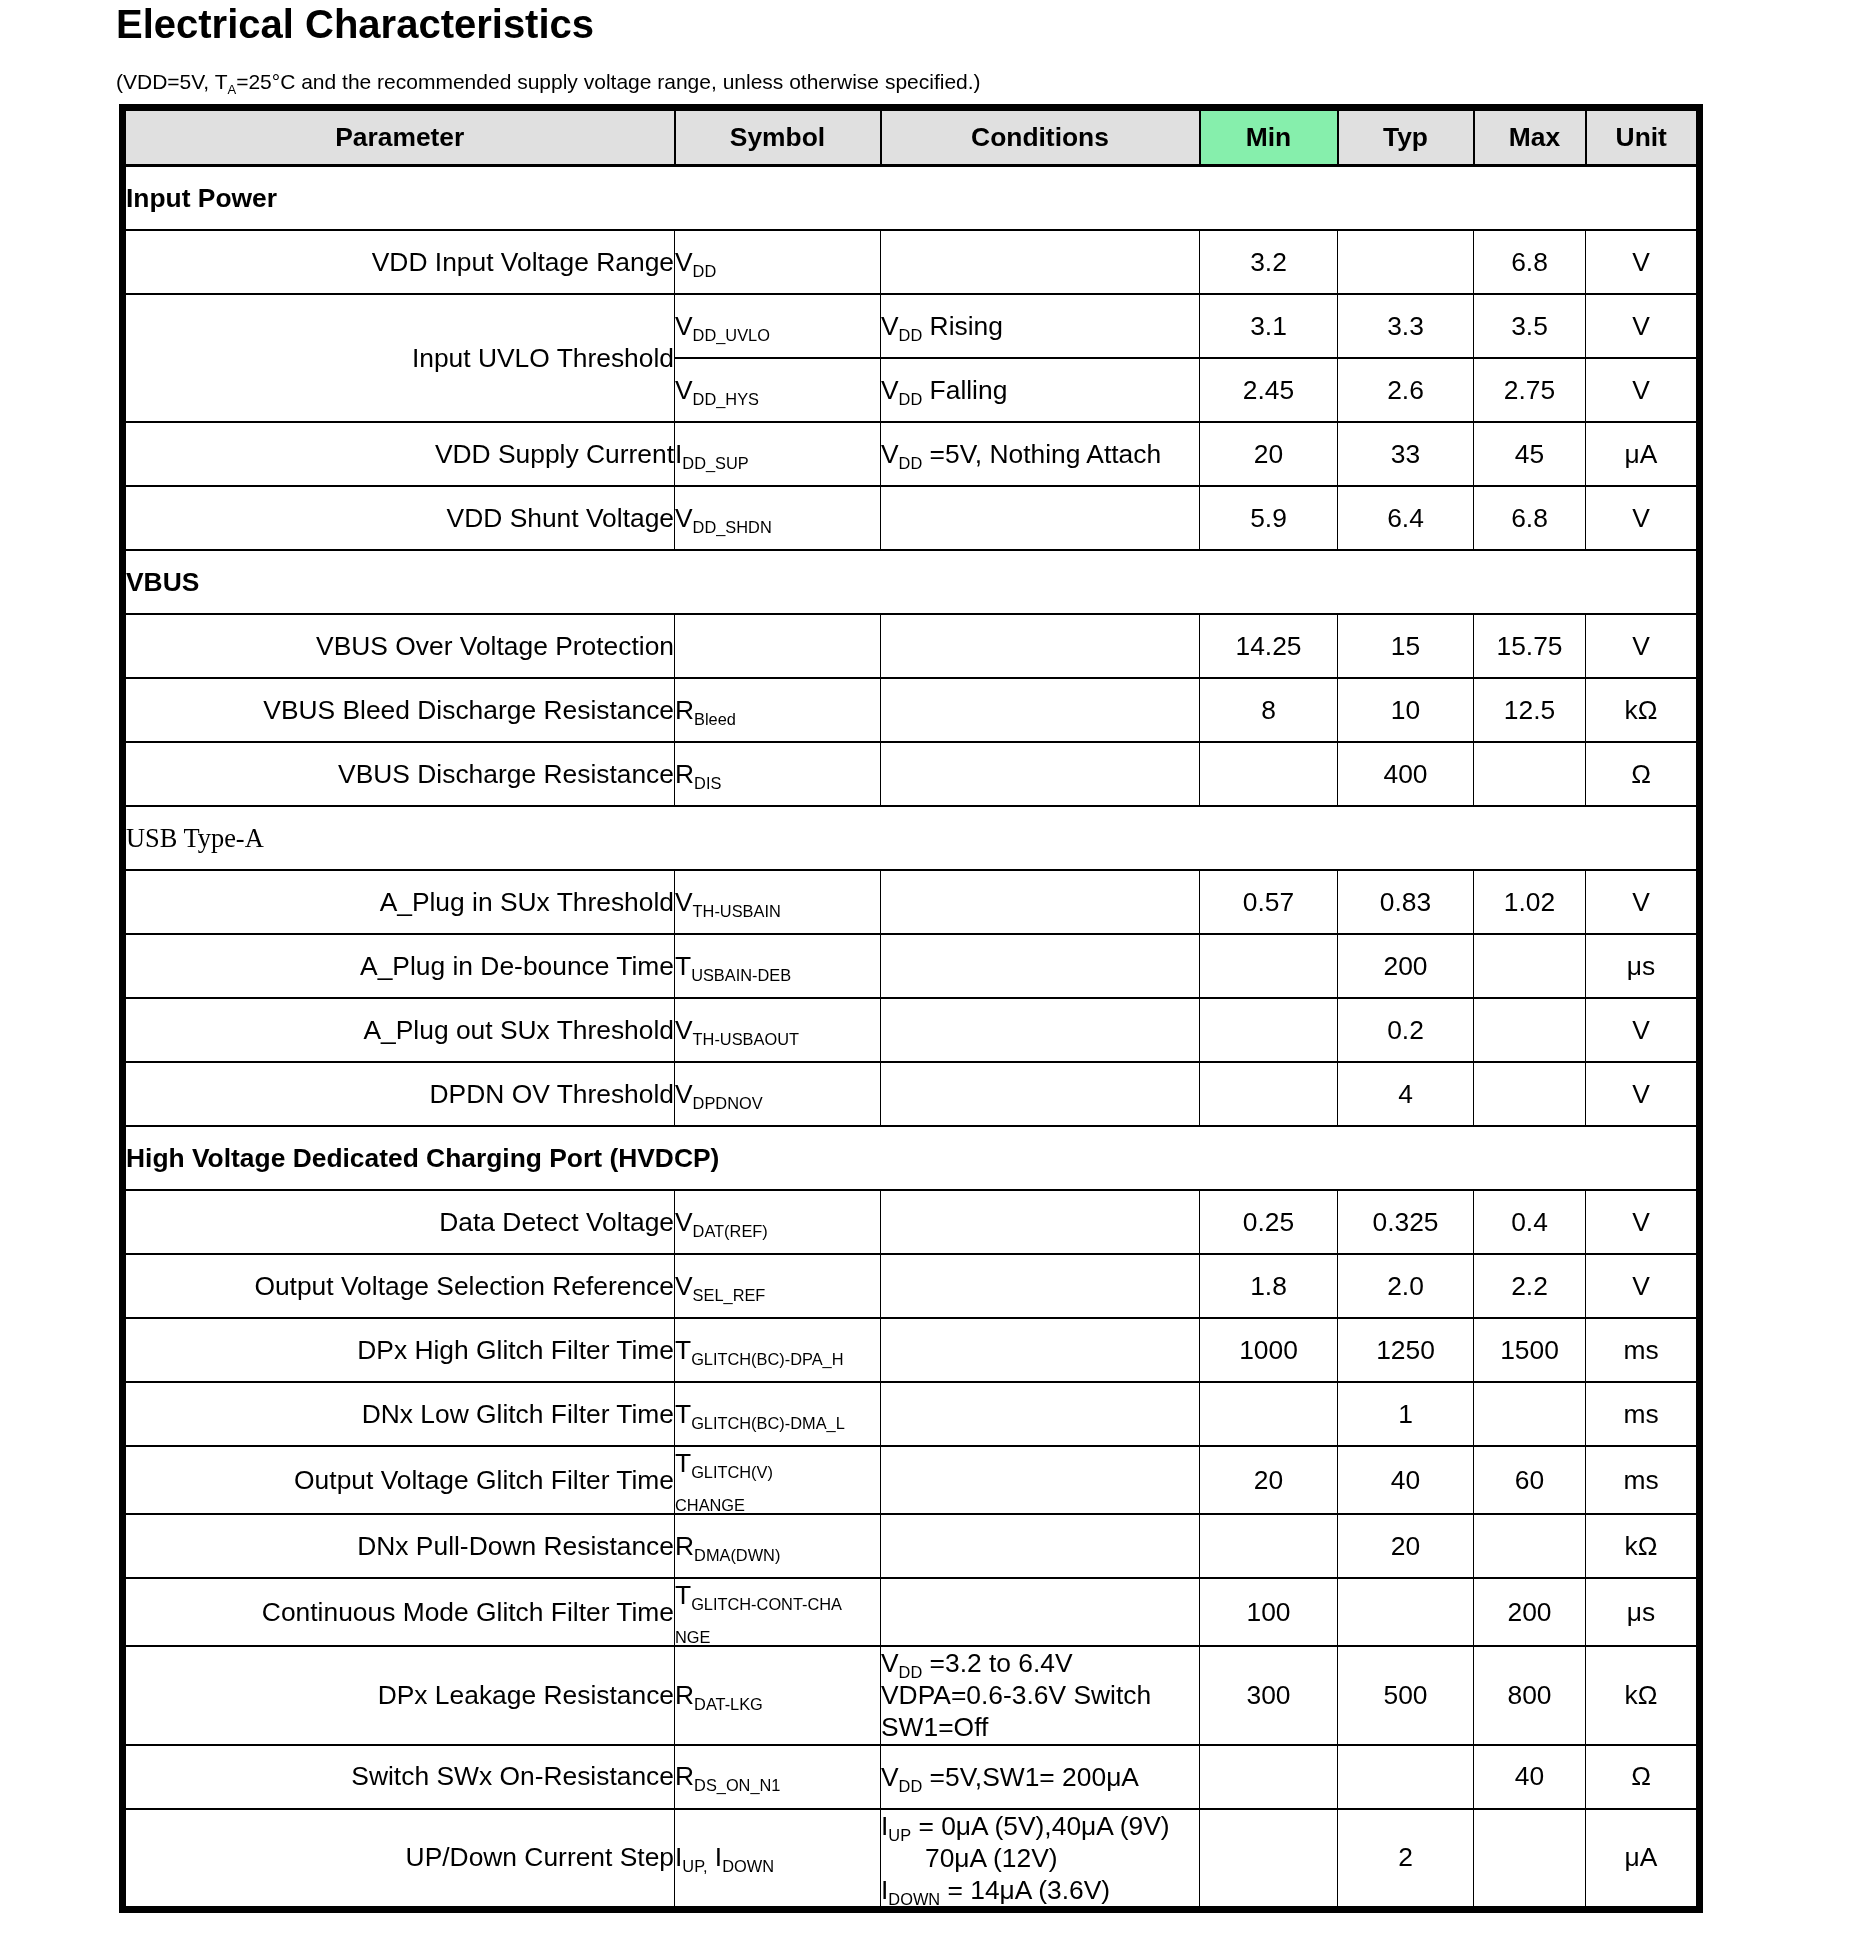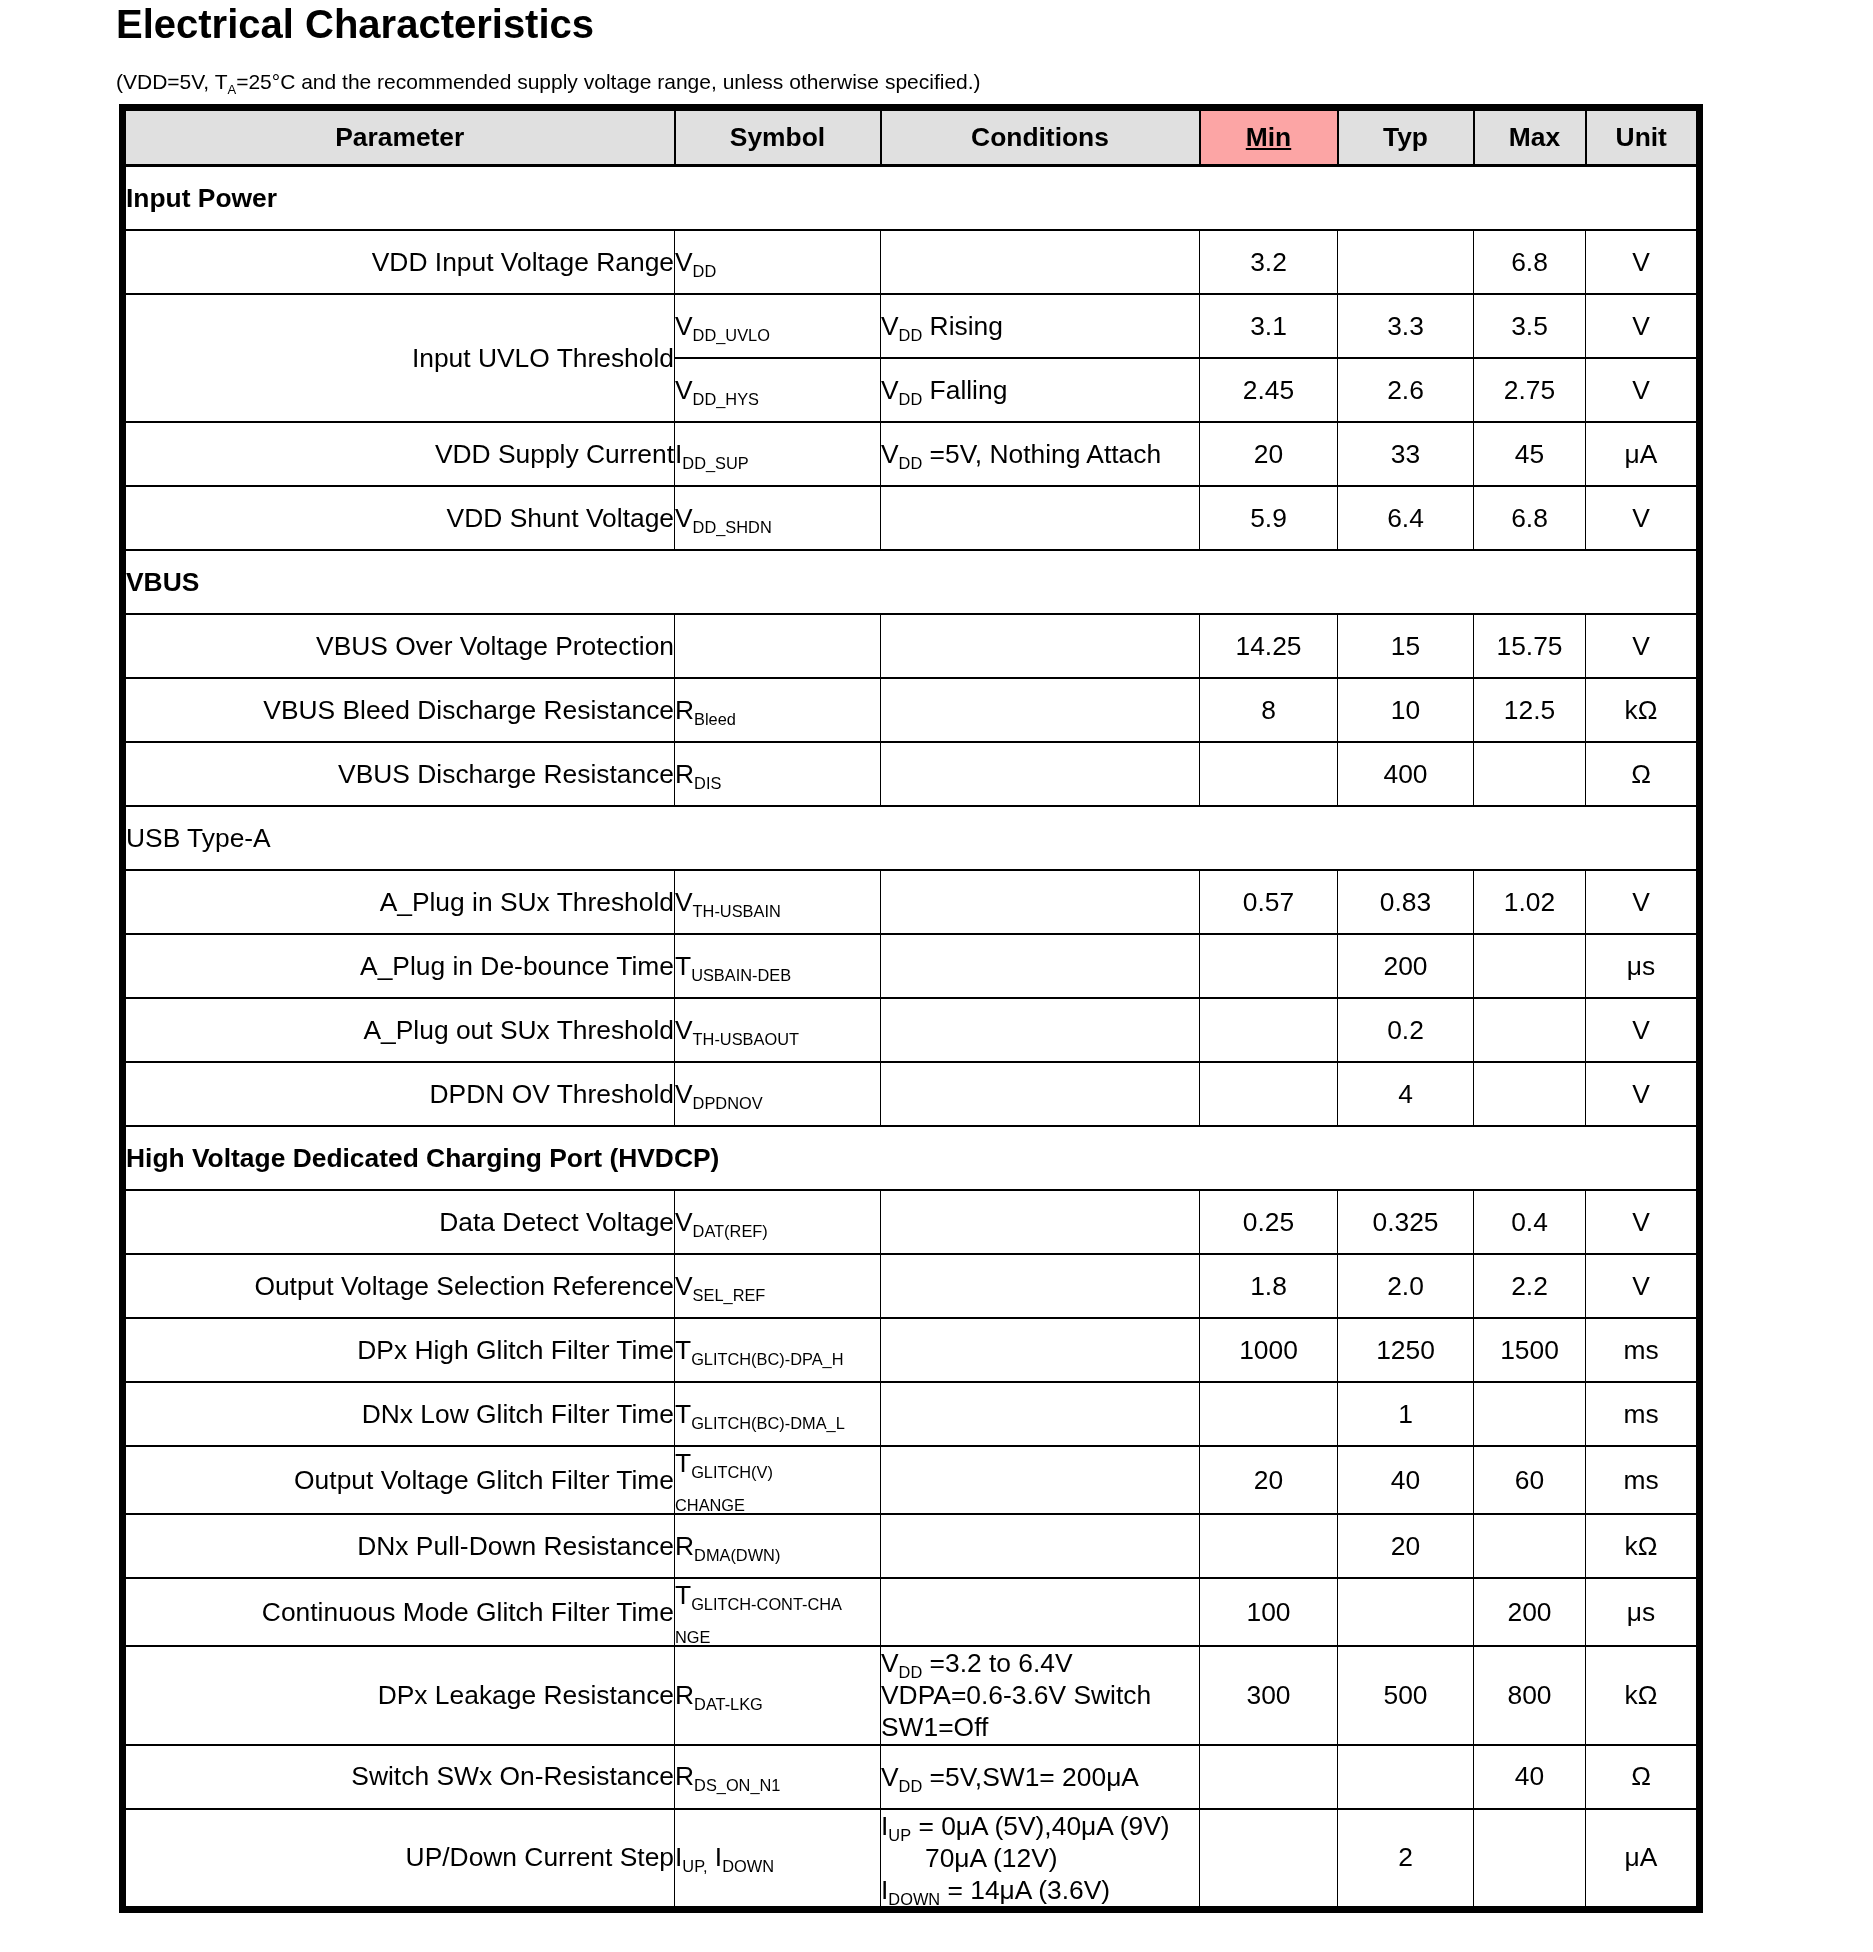--- a/index.html
+++ b/index.html
@@ -23,21 +23,21 @@
   table.ec th {
     border:2.6px solid #000; border-bottom-width:3.4px;
     font-size:26.4px; font-weight:700; height:53px; text-align:center;
     padding:0;
   }
   table.ec td {
     border-style:solid; border-color:#000; border-width:2.6px 1.7px;
     font-size:26.4px; height:62px; vertical-align:middle; padding:0;
   }
   td.section { font-weight:700; text-align:left; padding-left:12px; height:61px;margin-left:48px; }
-  td.section.regular { font-weight:400; }
+  td.section.regular { font-weight:400;font-family:Liberation Serif, serif; }
   td.param  { text-align:right; padding-left:12px; padding-right:6.8px; }
   td.symbol { text-align:left; padding-left:11px; padding-right:5.1px; line-height:1.25;margin-left:36px; }
   td.cond   { text-align:left; padding:5.1px 5.1px 5.1px 9.4px; line-height:1.22; }
   td.val, td.unit { text-align:center; }
   sub { font-size:0.62em; line-height:0; }
 </style>
 </head>
 <body>
 
 <div class="title">Electrical Characteristics</div>
@@ -51,21 +51,21 @@
     <col style="width:138px">
       <col style="width:136px">
       <col style="width:112px">
       <col style="width:114px">
   </colgroup>
   <thead>
     <tr>
       <th style="background-color: rgb(224, 224, 224);">Parameter</th>
       <th style="background-color: rgb(224, 224, 224);">Symbol</th>
       <th style="background-color: rgb(224, 224, 224);">Conditions</th>
-      <th style="background-color: #fca5a5; text-decoration: underline;">Min</th>
+      <th style="background-color: #86efac;">Min</th>
       <th style="background-color: rgb(224, 224, 224);">Typ</th>
       <th style="background-color: rgb(224, 224, 224); padding-left: 10px;">Max</th>
       <th style="background-color: rgb(224, 224, 224);">Unit</th>
     </tr>
   </thead>
   <tbody>
       <tr>
         <td colspan="7" class="section">Input Power</td>
       </tr>
       <tr>

